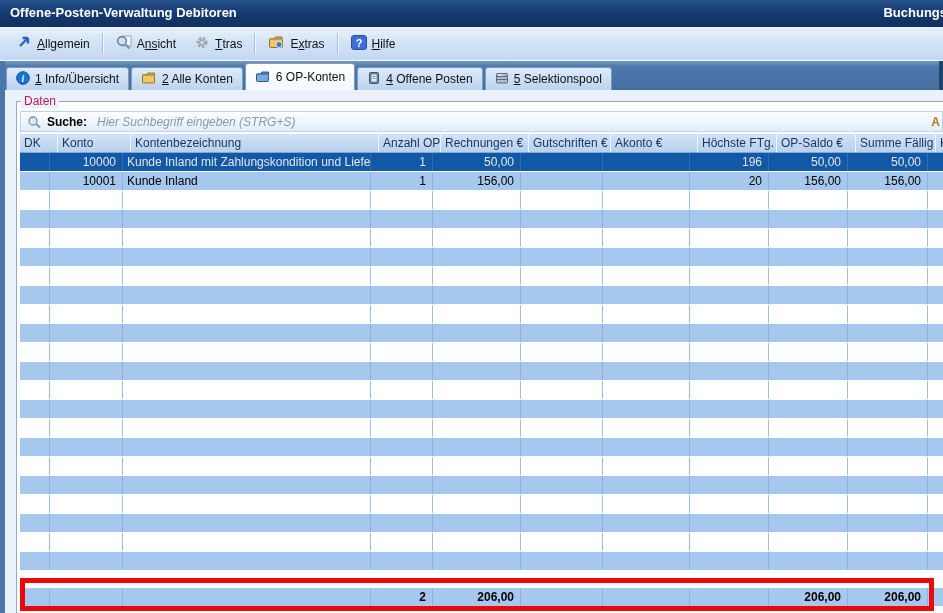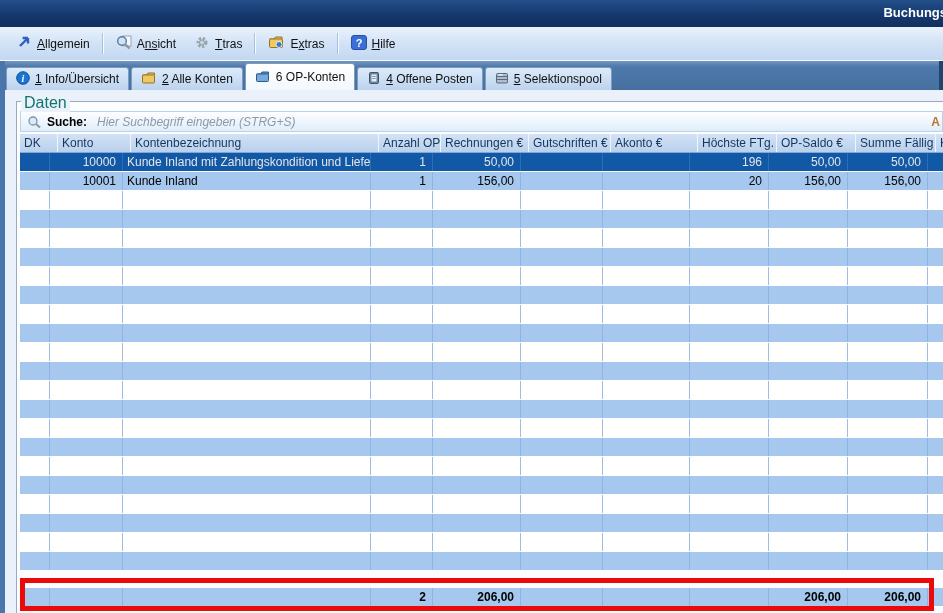--- a/index.html
+++ b/index.html
@@ -28,21 +28,21 @@
   .tabstrip::after{content:"";position:absolute;right:0;top:0;width:4px;height:29px;background:#1f456f;}
   .tabs{position:absolute;left:6px;bottom:0;display:flex;align-items:flex-end;}
   .tab{display:flex;align-items:center;gap:5px;height:23px;padding:0 9px;box-sizing:border-box;
     background:linear-gradient(#dcebfa,#bcd3ee);border:1px solid #7d9cbe;border-bottom:none;
     border-radius:3px 3px 0 0;font-size:12px;color:#101010;margin-right:2px;white-space:nowrap;}
   .tab.active{height:27px;background:linear-gradient(#ffffff,#f2f8fe);z-index:2;}
 
   
   .groupbox{position:absolute;left:16px;top:101px;width:927px;height:512px;background:#fcfdfe;
     border-top:1px solid #9aa9bc;border-left:1px solid #9aa9bc;box-sizing:border-box;}
-  .group-label{position:absolute;left:21px;top:94px;background:#eaf1fb;color:#0f766e;font-size:16px;
+  .group-label{position:absolute;left:21px;top:94px;background:#eaf1fb;color:#be185d;font-size:12px;
     padding:0 3px;z-index:3;}
   .frame-left{position:absolute;left:0;top:61px;width:5px;height:552px;background:#4a76ab;}
 
   
   .searchbar{position:absolute;left:20px;top:111px;width:923px;height:21px;box-sizing:border-box;
     background:linear-gradient(#fdfeff,#e0edfa);border:1px solid #bcd2ea;display:flex;align-items:center;
     overflow:hidden;}
   .search-label{font-size:12px;font-weight:bold;color:#000;margin-left:26px;margin-right:8px;}
   .searchbar input{flex:1;border:none;outline:none;background:transparent;font-family:"Liberation Sans",sans-serif;
     font-size:12px;font-style:italic;color:#444;}
@@ -71,20 +71,21 @@
     border:5px solid #ea0a0a;z-index:5;pointer-events:none;}
 
   .icon{display:inline-block;flex:none;}
 </style>
 </head>
 <body>
 
 <div id="app">
 
   <div class="titlebar">
+    <span class="title-text">Offene-Posten-Verwaltung Debitoren</span>
     <span class="title-right">Buchungs</span>
   </div>
 
   <div class="menubar">
     <div class="menu-item">
       <span class="icon">
         <svg width="15" height="14">
             <path d="M3 11 L11 3 M11 3 L5.6 3 M11 3 L11 8.4" stroke="#2d62b8" stroke-width="2.4" fill="none"></path>
           </svg>
       </span>

